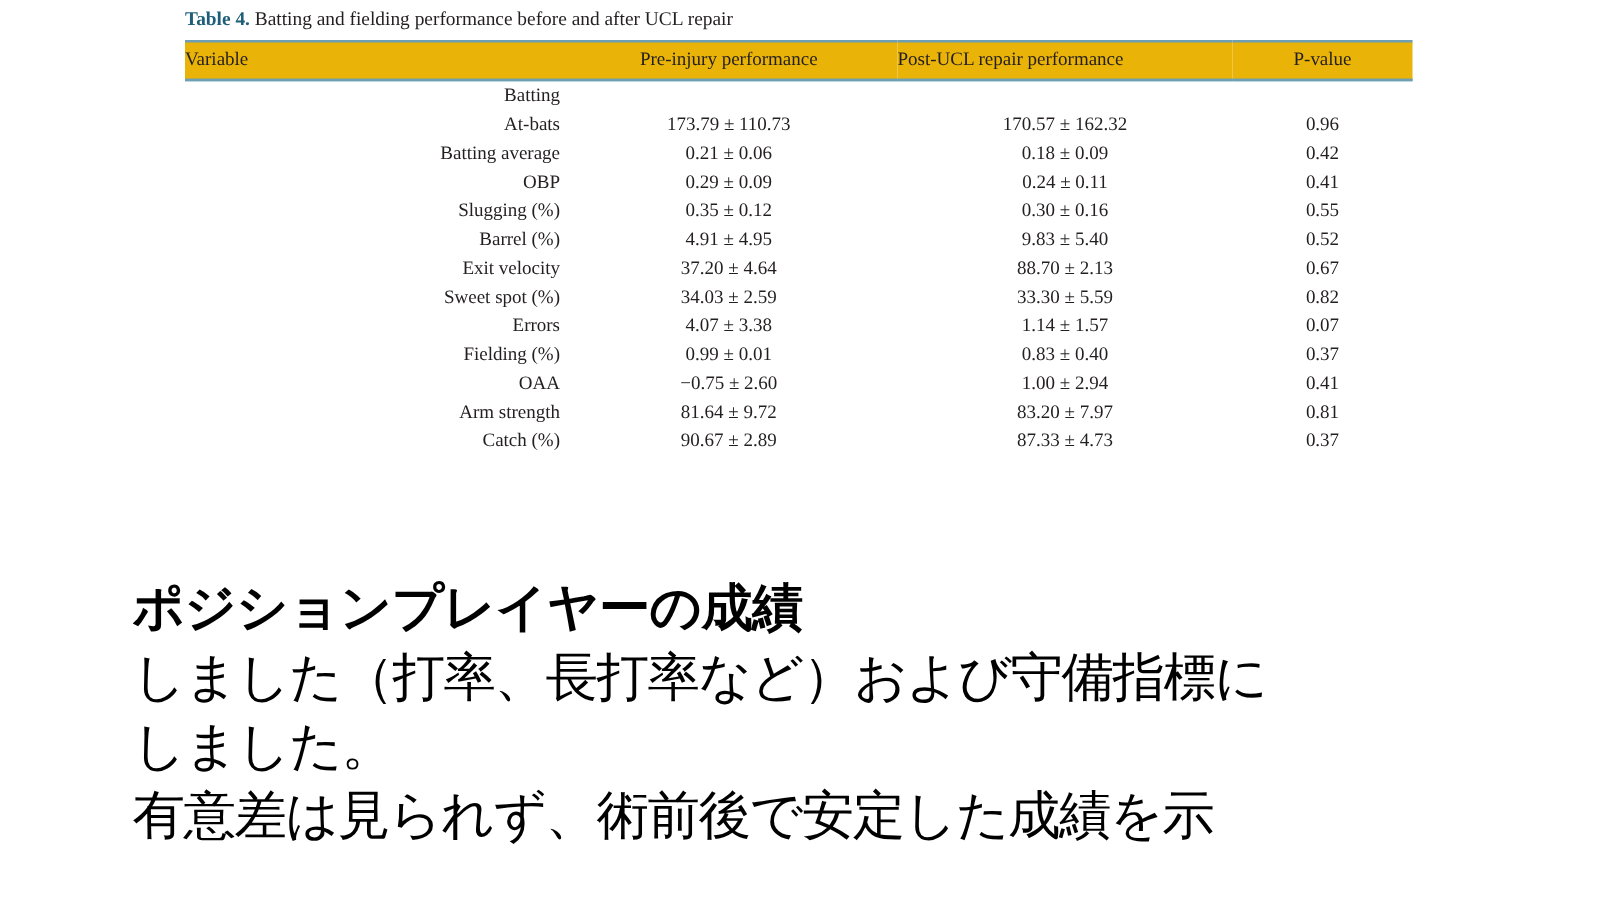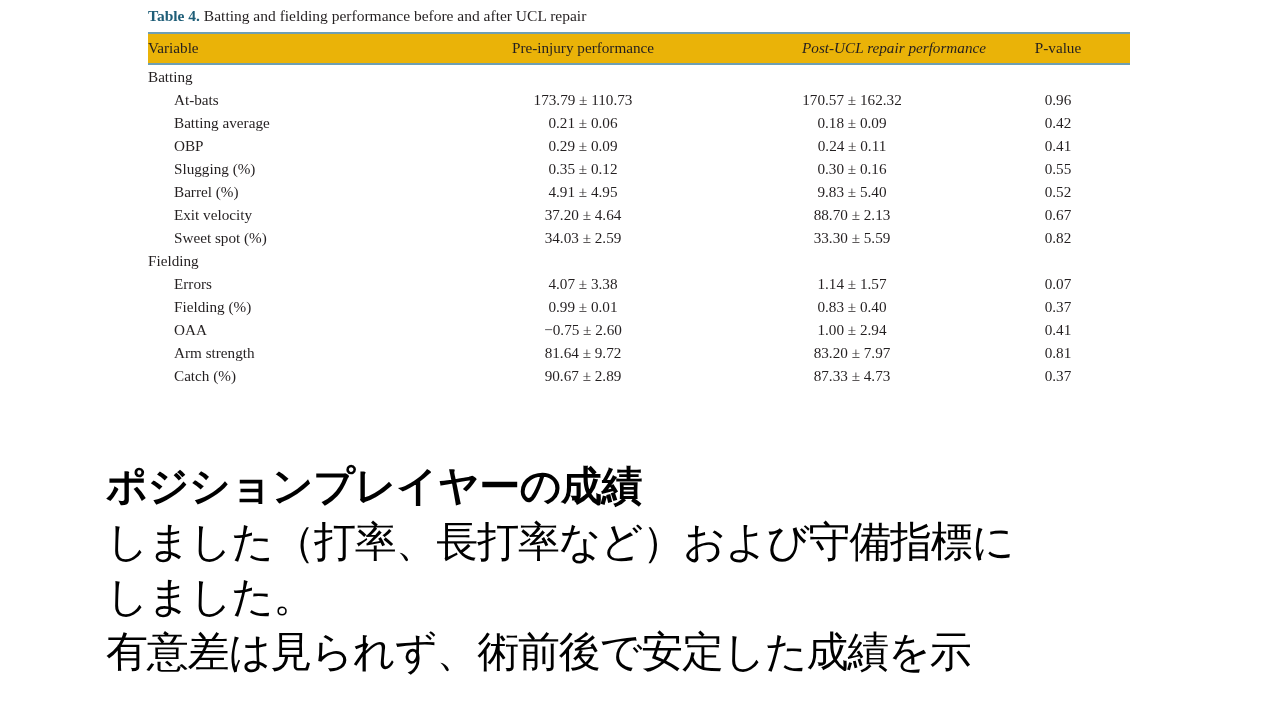--- a/index.html
+++ b/index.html
@@ -57,31 +57,31 @@
     border-top: 2px solid #6e9fb4;
     border-bottom: 2px solid #6e9fb4;
     font-weight: normal;
     color: #231f20;
     padding: 5px 0 6px 0;
     font-size: 15.2px;
     line-height: 18px;
   }
   th.c-var   { width: 300px; text-align: left; padding-left: 8px; }
   th.c-pre   { width: 270px; text-align: center; }
-  th.c-post  { width: 268px; text-align: right; font-style: italic; }
+  th.c-post  { width: 268px; text-align: left; }
   th.c-p     { width: 144px; text-align: center; }
 
   table.data tbody td {
     padding: 2.5px 0;
     font-size: 15.2px;
     line-height: 18px;
     color: #231f20;
     border: 0;
   }
-  td.v-name  { text-align: left; padding-left: 8px; white-space: nowrap; }
+  td.v-name  { text-align: right; padding-left: 8px; white-space: nowrap; }
   td.v-name.indent { padding-left: 26px; }
   td.v-pre, td.v-post { text-align: center; white-space: nowrap; }
   td.v-p { text-align: center; white-space: nowrap; }
 
   
   .jp-block {
     position: absolute;
     left: 106px;
     top: 458px;
     width: 1090px;
@@ -167,26 +167,20 @@
             <td class="v-post">88.70 ± 2.13</td>
             <td class="v-p">0.67</td>
           </tr>
           <tr>
             <td class="v-name indent">Sweet spot (%)</td>
             <td class="v-pre">34.03 ± 2.59</td>
             <td class="v-post">33.30 ± 5.59</td>
             <td class="v-p">0.82</td>
           </tr>
           <tr>
-            <td class="v-name">Fielding</td>
-            <td class="v-pre"></td>
-            <td class="v-post"></td>
-            <td class="v-p"></td>
-          </tr>
-          <tr>
             <td class="v-name indent">Errors</td>
             <td class="v-pre">4.07 ± 3.38</td>
             <td class="v-post">1.14 ± 1.57</td>
             <td class="v-p">0.07</td>
           </tr>
           <tr>
             <td class="v-name indent">Fielding (%)</td>
             <td class="v-pre">0.99 ± 0.01</td>
             <td class="v-post">0.83 ± 0.40</td>
             <td class="v-p">0.37</td>

